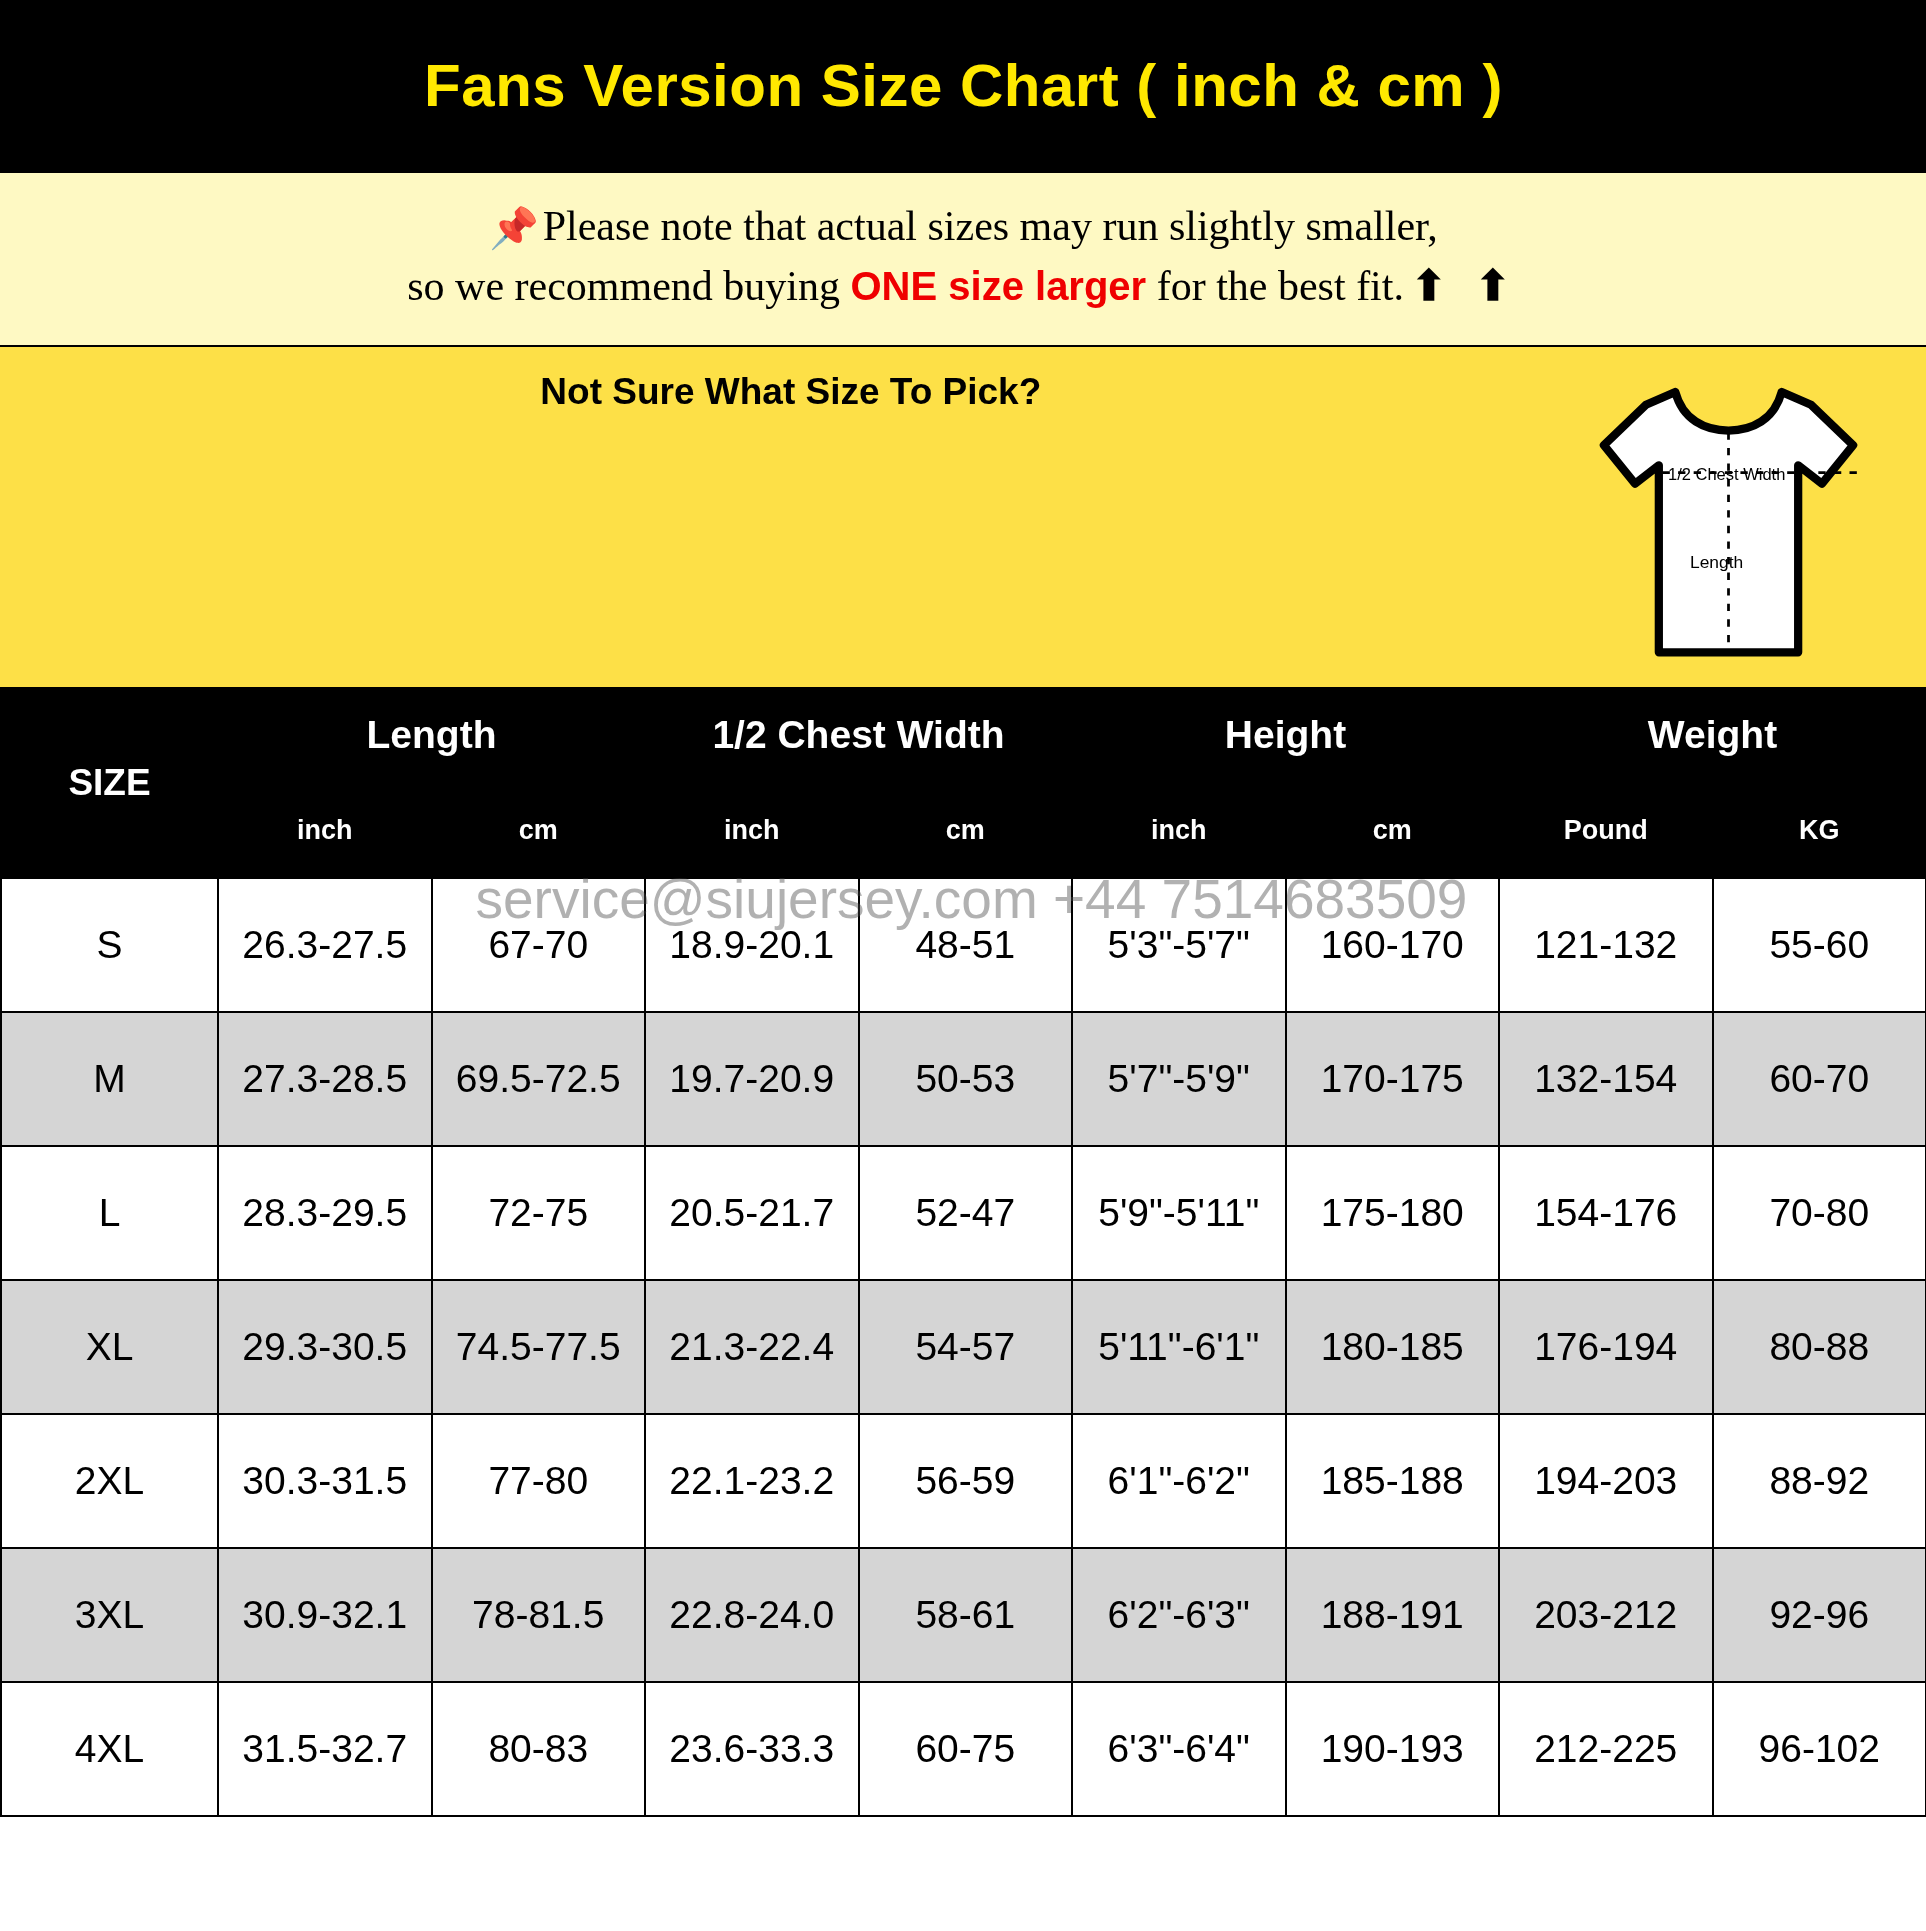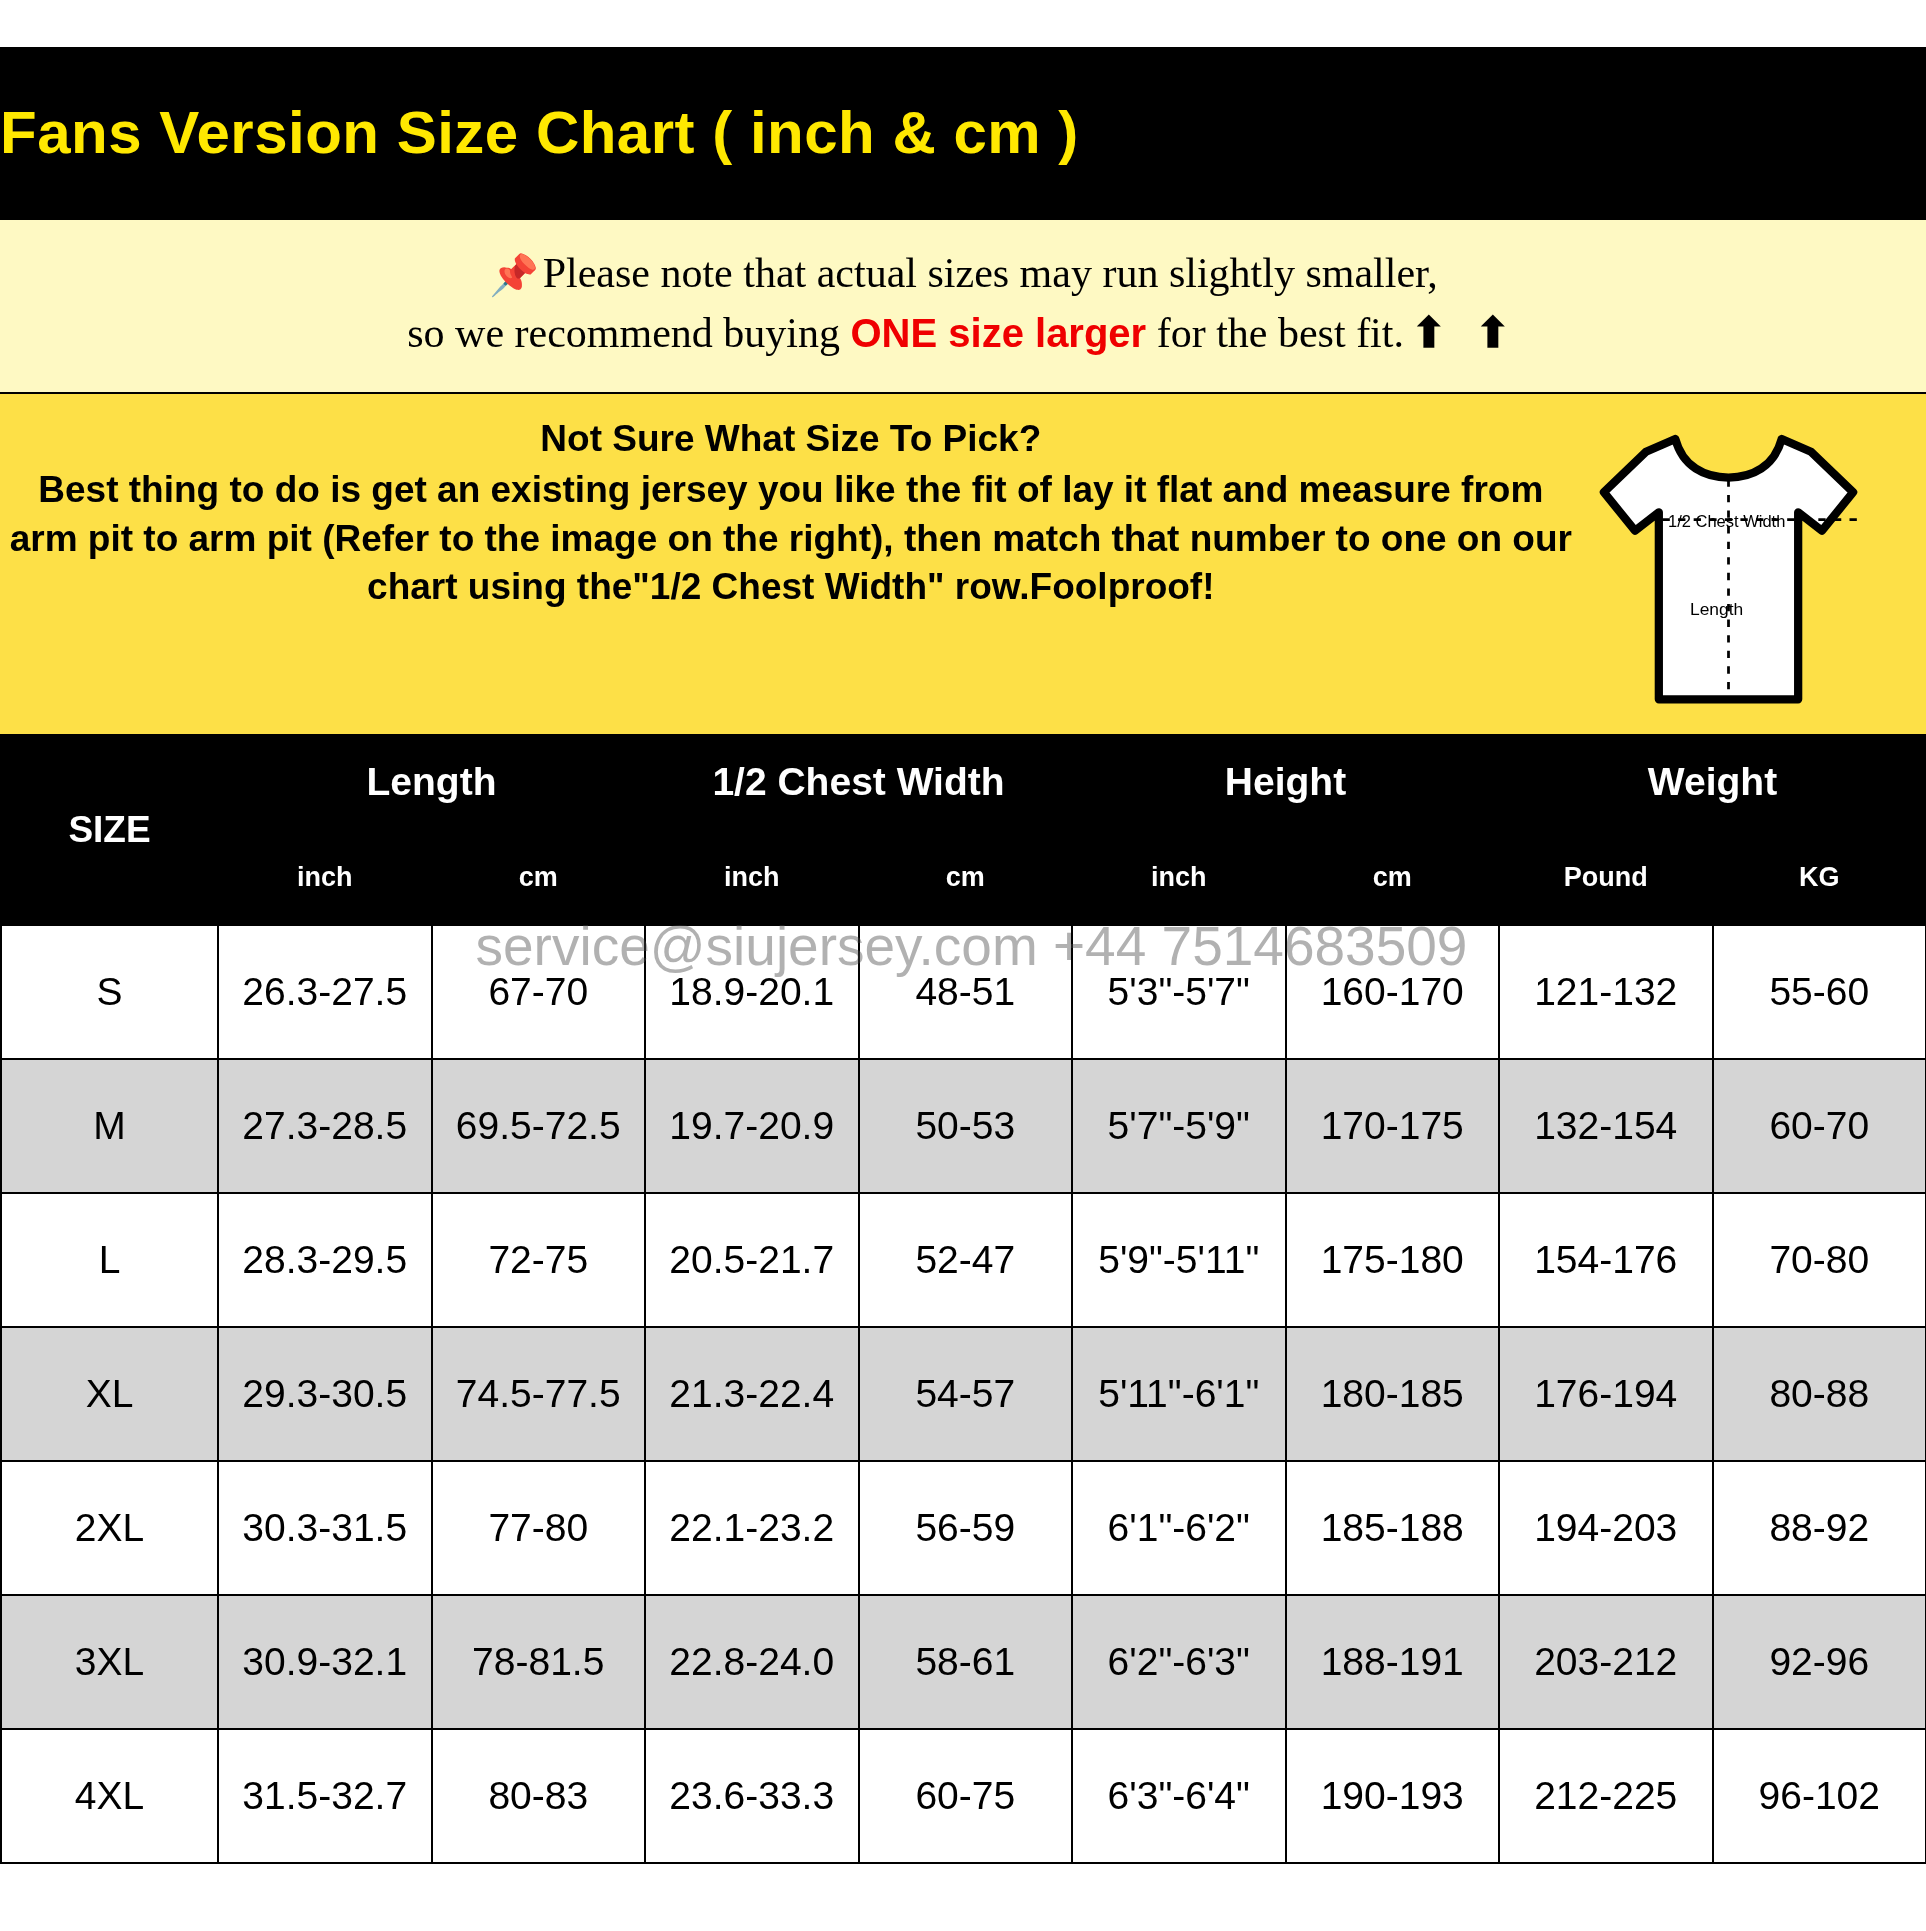--- a/index.html
+++ b/index.html
@@ -22,21 +22,21 @@
     display: flex;
     flex-direction: column;
   }
 
   
   .title-bar {
     background: #000000;
     height: 171px;
     display: flex;
     align-items: center;
-    margin-top: 47px;
+    justify-content: center;
   }
   .title-bar .title {
     color: #ffe800;
     font-size: 60px;
     font-weight: bold;
     letter-spacing: 0.5px;
     text-align: center;
     font-family: "Liberation Sans", sans-serif;
   }
 
@@ -181,21 +181,20 @@
       <span class="pin-icon">📌</span><span>Please note that actual sizes may run slightly smaller,</span>
     </div>
     <div class="note-line">
       <span>so we recommend buying </span><span class="emph-red">ONE size larger</span><span> for the best fit.</span><span class="arrow-up">⬆ ⬆</span>
     </div>
   </div>
 
   <div class="advice">
     <div class="advice-text">
       <div class="advice-head">Not Sure What Size To Pick?</div>
-      <div class="advice-body">Best thing to do is get an existing jersey you like the fit of lay it flat and measure from arm pit to arm pit (Refer to the image on the right), then match that number to one on our chart using the"1/2 Chest Width" row.Foolproof!</div>
     </div>
     <div class="tee-wrap">
       <svg width="275" height="294" viewBox="0 0 300 320">
         <path d="M92 16 L60 30 L14 74 L48 116 L74 96 L74 300 L226 300 L226 96 L252 116 L286 74 L240 30 L208 16
                  C 200 46, 176 58, 150 58 C 124 58, 100 46, 92 16 Z" fill="#ffffff" stroke="#000000" stroke-width="9" stroke-linejoin="round"></path>
         <line x1="150" y1="60" x2="150" y2="296" stroke="#000000" stroke-width="3" stroke-dasharray="8 9"></line>
         <line x1="78" y1="104" x2="292" y2="104" stroke="#000000" stroke-width="3" stroke-dasharray="8 9"></line>
         <text x="84" y="112" font-family="Liberation Sans, sans-serif" font-size="18" fill="#000000">1/2 Chest Width</text>
         <text x="108" y="208" font-family="Liberation Sans, sans-serif" font-size="19" fill="#000000">Length</text>
       </svg>

